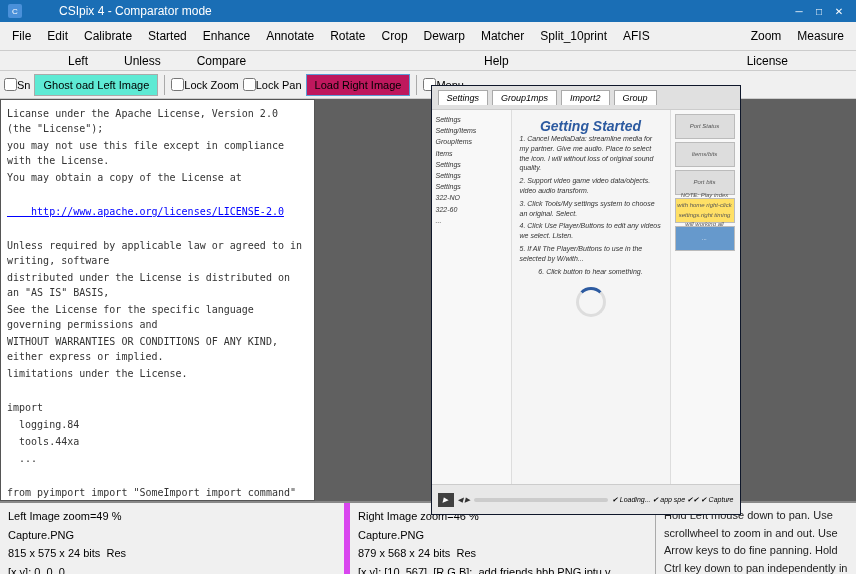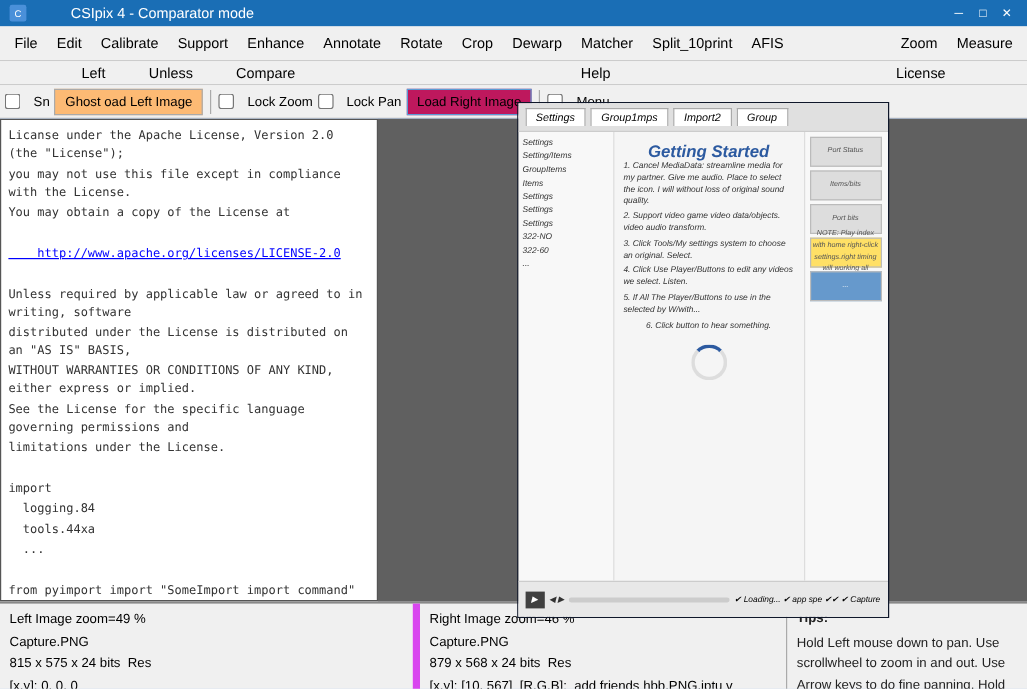--- a/index.html
+++ b/index.html
@@ -57,24 +57,24 @@
     
     .toolbar {
       height: 28px;
       background: #f0f0f0;
       display: flex;
       align-items: center;
       padding: 2px 4px;
       border-bottom: 1px solid #ccc;
       gap: 4px;
     }
-    .toolbar-checkbox { display: flex; align-items: center; gap: 11px; font-size: 11px; }
+    .toolbar-checkbox { display: flex; align-items: center; gap: 0; font-size: 11px; }
     .toolbar-btn {
       padding: 2px 8px;
-      background: #fdba74;
+      background: #5eead4;
       border: 1px solid #aaa;
       cursor: pointer;
       font-size: 11px;
       height: 22px;
       display: flex; align-items: center;
     }
     .toolbar-btn.active { background: #be185d; border-color: #5b9bd5; }
     .toolbar-separator { width: 1px; height: 20px; background: #aaa; margin: 0 2px; }
 
     
@@ -283,21 +283,21 @@
     <button class="title-btn">─</button>
     <button class="title-btn">□</button>
     <button class="title-btn close">✕</button>
   </div>
 </div>
 
 <div class="menu-bar">
   <span class="menu-item">File</span>
   <span class="menu-item">Edit</span>
   <span class="menu-item">Calibrate</span>
-  <span class="menu-item">Support</span>
+  <span class="menu-item">Started</span>
   <span class="menu-item">Enhance</span>
   <span class="menu-item">Annotate</span>
   <span class="menu-item">Rotate</span>
   <span class="menu-item">Crop</span>
   <span class="menu-item">Dewarp</span>
   <span class="menu-item">Matcher</span>
   <span class="menu-item">Split_10print</span>
   <span class="menu-item">AFIS</span>
   <span style="flex:1"></span>
   <span class="menu-item">Zoom</span>
@@ -342,22 +342,22 @@
   <div class="left-panel">
     <div class="left-panel-content">
       <div class="text-line">Licanse under the Apache License, Version 2.0 (the "License");</div>
       <div class="text-line">you may not use this file except in compliance with the License.</div>
       <div class="text-line">You may obtain a copy of the License at</div>
       <div class="text-line">&nbsp;</div>
       <div class="text-line link">&nbsp;&nbsp;&nbsp;&nbsp;http://www.apache.org/licenses/LICENSE-2.0</div>
       <div class="text-line">&nbsp;</div>
       <div class="text-line">Unless required by applicable law or agreed to in writing, software</div>
       <div class="text-line">distributed under the License is distributed on an "AS IS" BASIS,</div>
+      <div class="text-line">See the License for the specific language governing permissions and</div>
       <div class="text-line">WITHOUT WARRANTIES OR CONDITIONS OF ANY KIND, either express or implied.</div>
-      <div class="text-line">See the License for the specific language governing permissions and</div>
       <div class="text-line">limitations under the License.</div>
       <div class="text-line">&nbsp;</div>
       <div class="text-line">import</div>
       <div class="text-line">&nbsp;&nbsp;logging.84</div>
       <div class="text-line">&nbsp;&nbsp;tools.44xa</div>
       <div class="text-line">&nbsp;&nbsp;...</div>
       <div class="text-line">&nbsp;</div>
       <div class="text-line">from pyimport import "SomeImport import command"</div>
 
     </div>
@@ -434,16 +434,15 @@
     <div><span>879 x 568 x 24 bits</span>&nbsp;&nbsp;<span>Res</span></div>
     <div>
       <span>[x,y]: [10, 567]</span>&nbsp;
       <span>[R,G,B]:</span>&nbsp;
       <span>add friends hbb.PNG.iptu v</span>
     </div>
 
   </div>
 
   <div class="status-right">
-    <div style="font-weight:bold;margin-bottom:3px;">Tips:</div>
     <div>Hold Left mouse down to pan.  Use scrollwheel to zoom in and out. Use Arrow keys to do fine panning. Hold Ctrl key down to pan independently in lock pan</div>
   </div>
 </div>
 
 </body></html>

